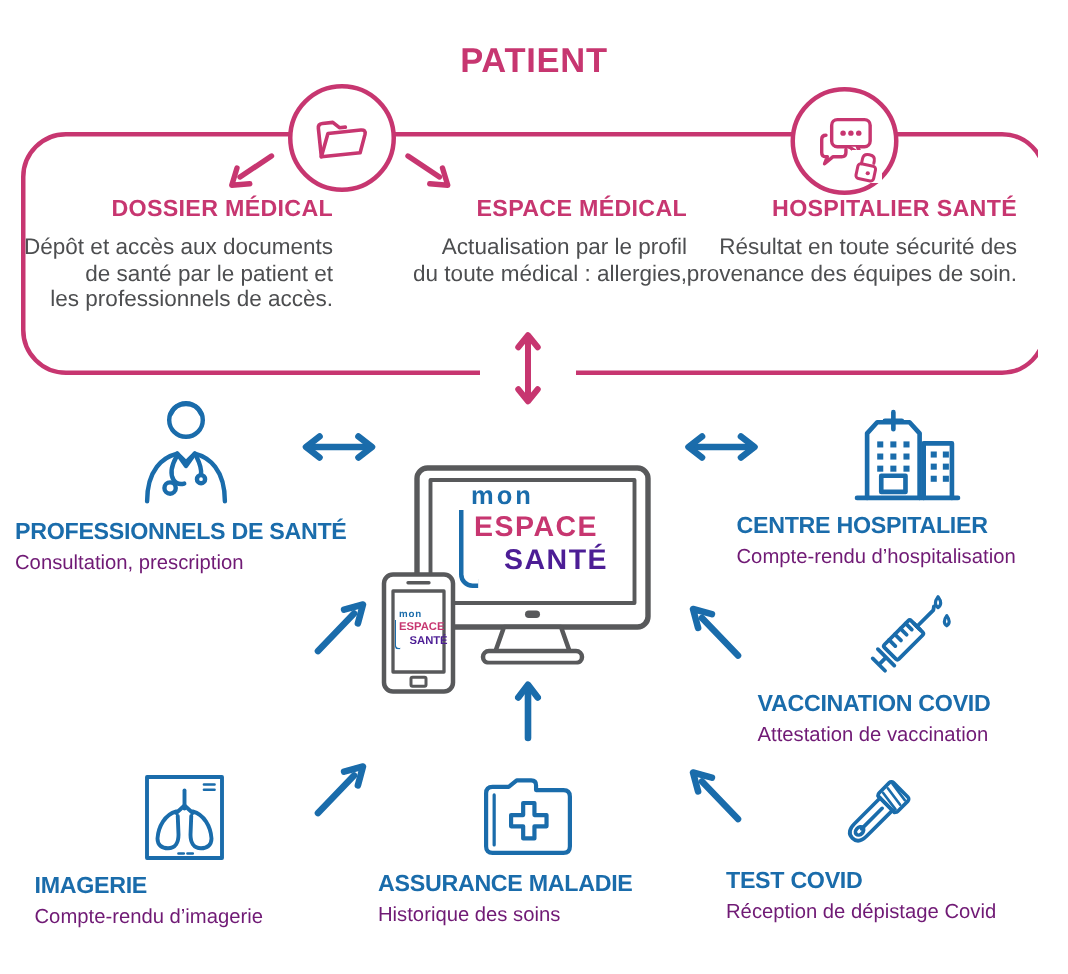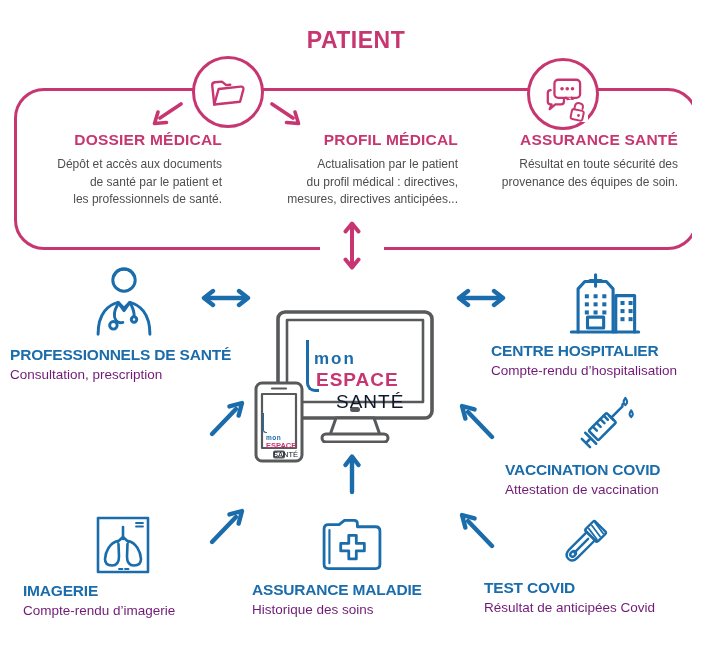--- a/index.html
+++ b/index.html
@@ -16,21 +16,21 @@
                border:3px solid #c73670;border-radius:30px;background:#fff;}
   .border-mask{left:320px;top:243px;width:64px;height:10px;background:#fff;z-index:2;}
   .circle-badge{width:66px;height:66px;border-radius:50%;border:3px solid #c73670;
                 background:#fff;z-index:3;display:flex;align-items:center;justify-content:center;
                 color:#c73670;}
   .circle-folder{left:192px;top:56px;}
   .circle-chat{left:527px;top:58px;}
   .padlock{left:568px;top:100px;z-index:4;color:#c73670;background:#fff;}
   .box-col{top:131px;text-align:right;z-index:1;}
   .col-title{font-size:15.5px;font-weight:bold;color:#c73670;margin-bottom:7px;letter-spacing:.2px;}
-  .col-line{font-size:12px;line-height:17.5px;color:#4d4e50;}
+  .col-line{font-size:15px;line-height:17.5px;color:#4d4e50;}
   .col-1{left:14px;width:208px;}
   .col-2{left:246px;width:212px;}
   .col-3{left:452px;width:226px;}
 
   
   .arr{color:#1a6cab;z-index:2;}
   .arr-pink{color:#c73670;}
   .rot180{transform:rotate(180deg);}
   .flipv{transform:scaleY(-1);}
   .fliph{transform:scaleX(-1);}
@@ -42,23 +42,23 @@
   .a-lab{left:205px;top:397px;}
   .a-vacc{left:455px;top:400px;}
   .a-imag{left:205px;top:505px;}
   .a-test{left:455px;top:509px;}
   .a-assur{left:343px;top:452px;}
 
   
   .monitor{left:276px;top:310px;color:#58595b;z-index:4;}
   .phone{left:254px;top:381px;color:#58595b;z-index:6;}
   .logo{left:302px;top:321px;width:112px;z-index:5;}
-  .logo-l1{color:#1a6cab;font-size:17px;font-weight:bold;letter-spacing:2px;margin-left:12px;margin-top:28px;}
+  .logo-l1{color:#1a6cab;font-size:17px;font-weight:bold;letter-spacing:2px;margin-left:12px;}
   .logo-l2{color:#c73670;font-size:19px;font-weight:bold;letter-spacing:1px;margin-left:14px;}
-  .logo-l3{color:#0f172a;font-size:19px;font-weight:normal;letter-spacing:1px;margin-left:34px;}
+  .logo-l3{color:#4c1d95;font-size:19px;font-weight:bold;letter-spacing:1px;margin-left:34px;}
   .logo-bracket{position:absolute;left:4px;top:19px;width:10px;height:49px;
                 border-left:3px solid #1a6cab;border-bottom:3px solid #1a6cab;
                 border-bottom-left-radius:9px;}
   .phone-logo{left:262px;top:406px;width:36px;z-index:7;}
   .phone-logo .logo-l1{font-size:6.5px;letter-spacing:.5px;margin-left:4px;}
   .phone-logo .logo-l2{font-size:7.5px;letter-spacing:0;margin-left:4px;}
   .phone-logo .logo-l3{font-size:7.5px;letter-spacing:0;margin-left:11px;}
   .phone-logo .logo-bracket{left:1px;top:7px;width:3px;height:19px;
                 border-left:1.5px solid #1a6cab;border-bottom:1.5px solid #1a6cab;
                 border-bottom-left-radius:3px;}
@@ -138,30 +138,29 @@
         <path d="M7 23 L28 9"></path>
           <path d="M21.5 4.5 L33.5 3.5 L30 15"></path>
       </g>
     </svg>
   </div>
 
   <div class="abs box-col col-1">
     <div class="col-title">DOSSIER MÉDICAL</div>
     <div class="col-line">Dépôt et accès aux documents</div>
     <div class="col-line">de santé par le patient et</div>
-    <div class="col-line">les professionnels de santé.</div>
+    <div class="col-line">les professionnels de accès.</div>
   </div>
   <div class="abs box-col col-2">
-    <div class="col-title">PROFIL MÉDICAL</div>
-    <div class="col-line">Actualisation par le patient</div>
-    <div class="col-line">du profil médical : directives,</div>
-    <div class="col-line">mesures, directives anticipées...</div>
+    <div class="col-title">ESPACE MÉDICAL</div>
+    <div class="col-line">Actualisation par le profil</div>
+    <div class="col-line">du toute médical : allergies,</div>
   </div>
   <div class="abs box-col col-3">
-    <div class="col-title">ASSURANCE SANTÉ</div>
+    <div class="col-title">HOSPITALIER SANTÉ</div>
     <div class="col-line">Résultat en toute sécurité des</div>
     <div class="col-line">provenance des équipes de soin.</div>
   </div>
 
   <div class="abs arr arr-pink a-patient">
     <svg width="18" height="53" viewBox="0 0 18 53">
       <g class="stroke" stroke-width="4">
         <path d="M9 8 V45"></path>
           <path d="M2.5 12.5 L9 4.5 L15.5 12.5"></path>
           <path d="M2.5 40.5 L9 48.5 L15.5 40.5"></path>
@@ -376,16 +375,16 @@
           <rect x="42" y="23" width="14" height="18" rx="2"></rect>
           <path d="M46 25 L44 39 M50.5 25 L48.5 39 M55 25 L53 39" stroke-width="1.8"></path>
           <path d="M42 26 H17 Q9 26 9 32 Q9 38 17 38 H42"></path>
           <path d="M42 24 V40"></path>
           <path d="M38 32 H18"></path>
           <ellipse cx="16" cy="32" rx="3.2" ry="2.4"></ellipse>
         </g>
       </svg>
     </div>
     <div class="ent-title">TEST COVID</div>
-    <div class="ent-sub">Résultat de anticipées Covid</div>
+    <div class="ent-sub">Réception de dépistage Covid</div>
   </div>
 
 </div>
 
 </body></html>

